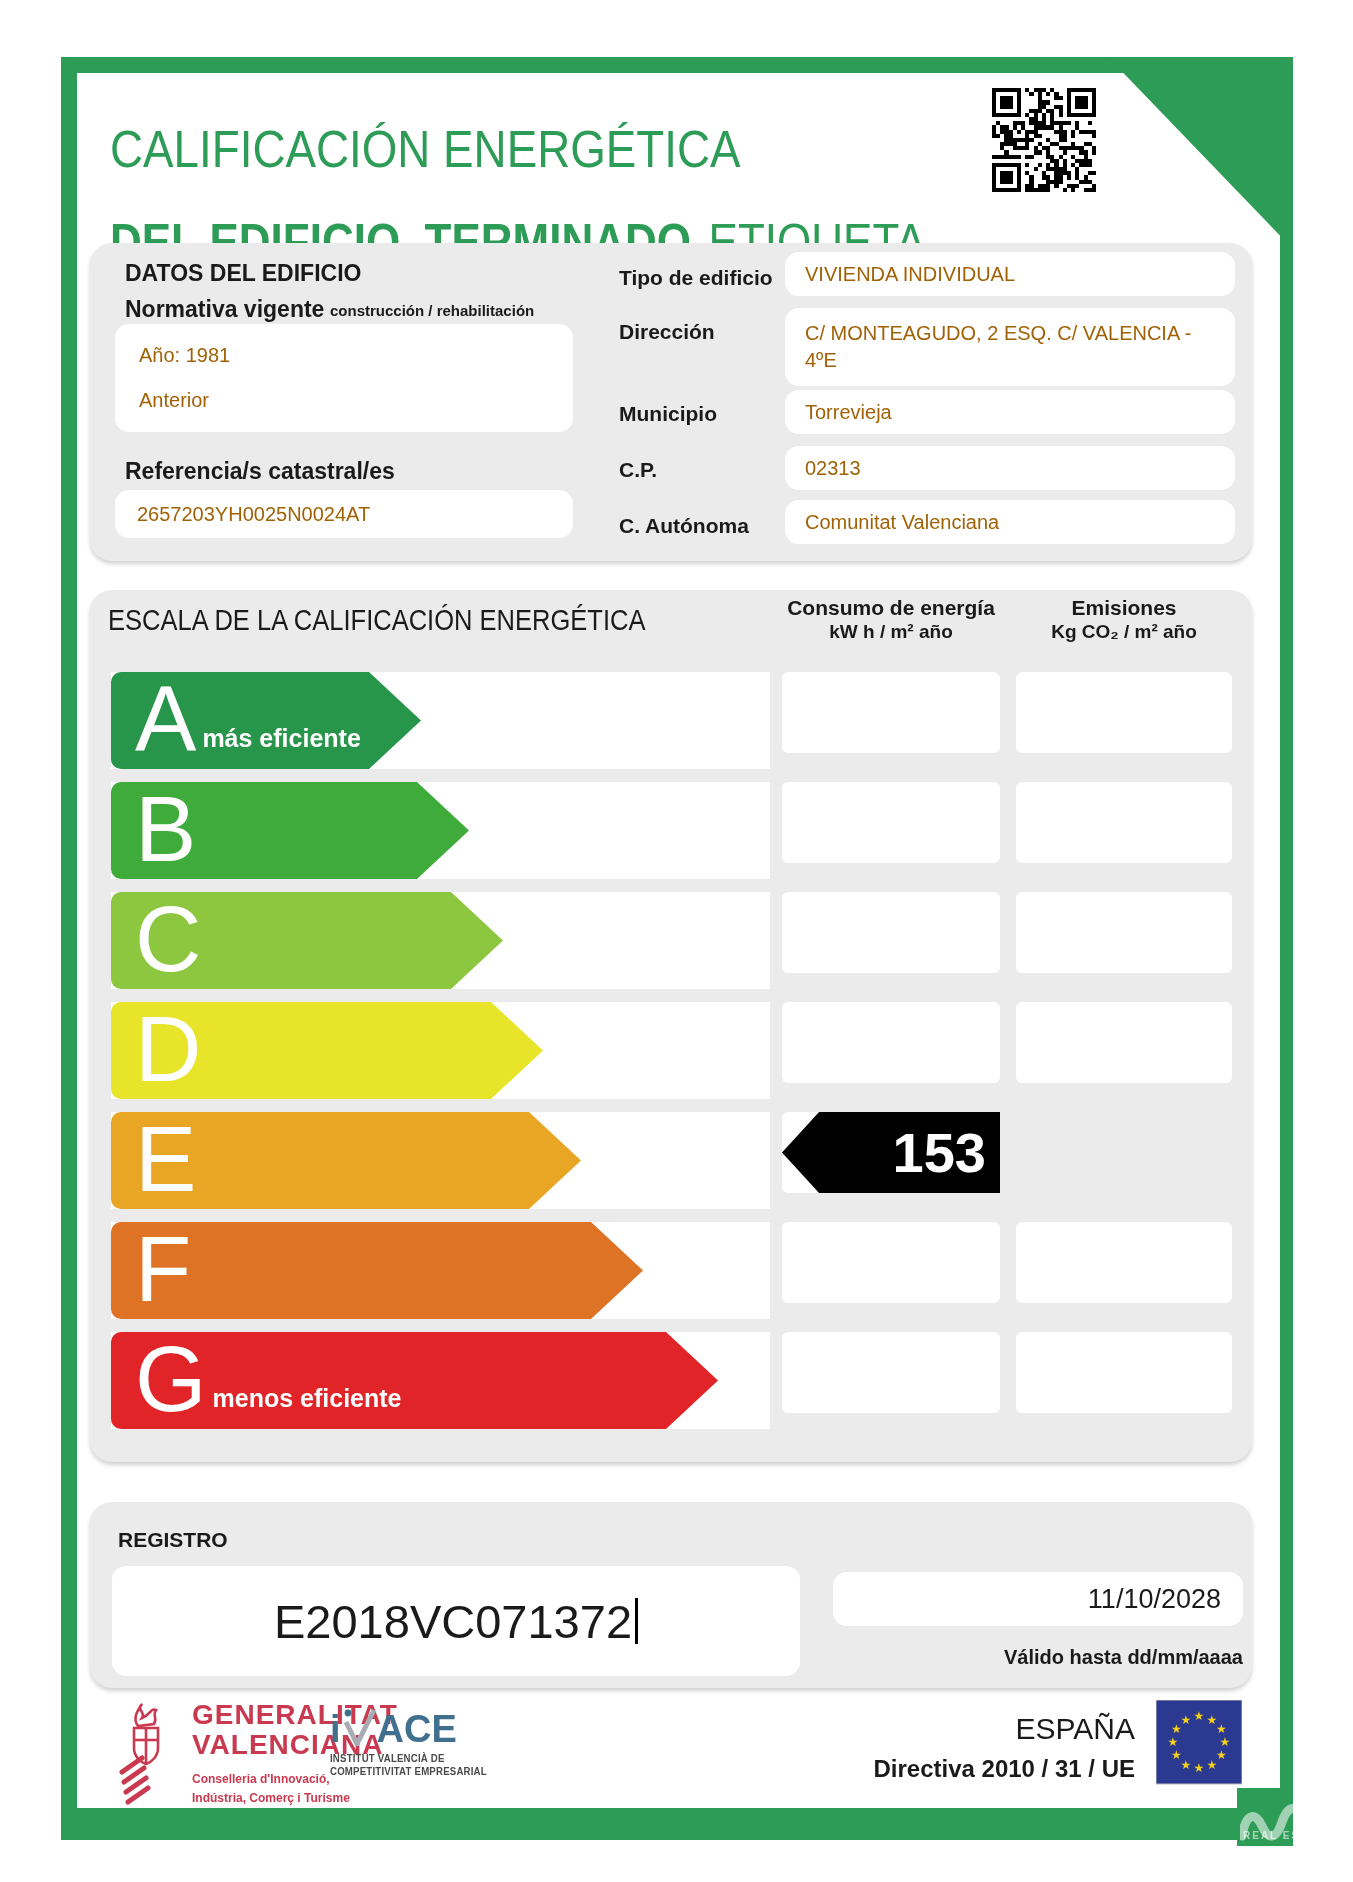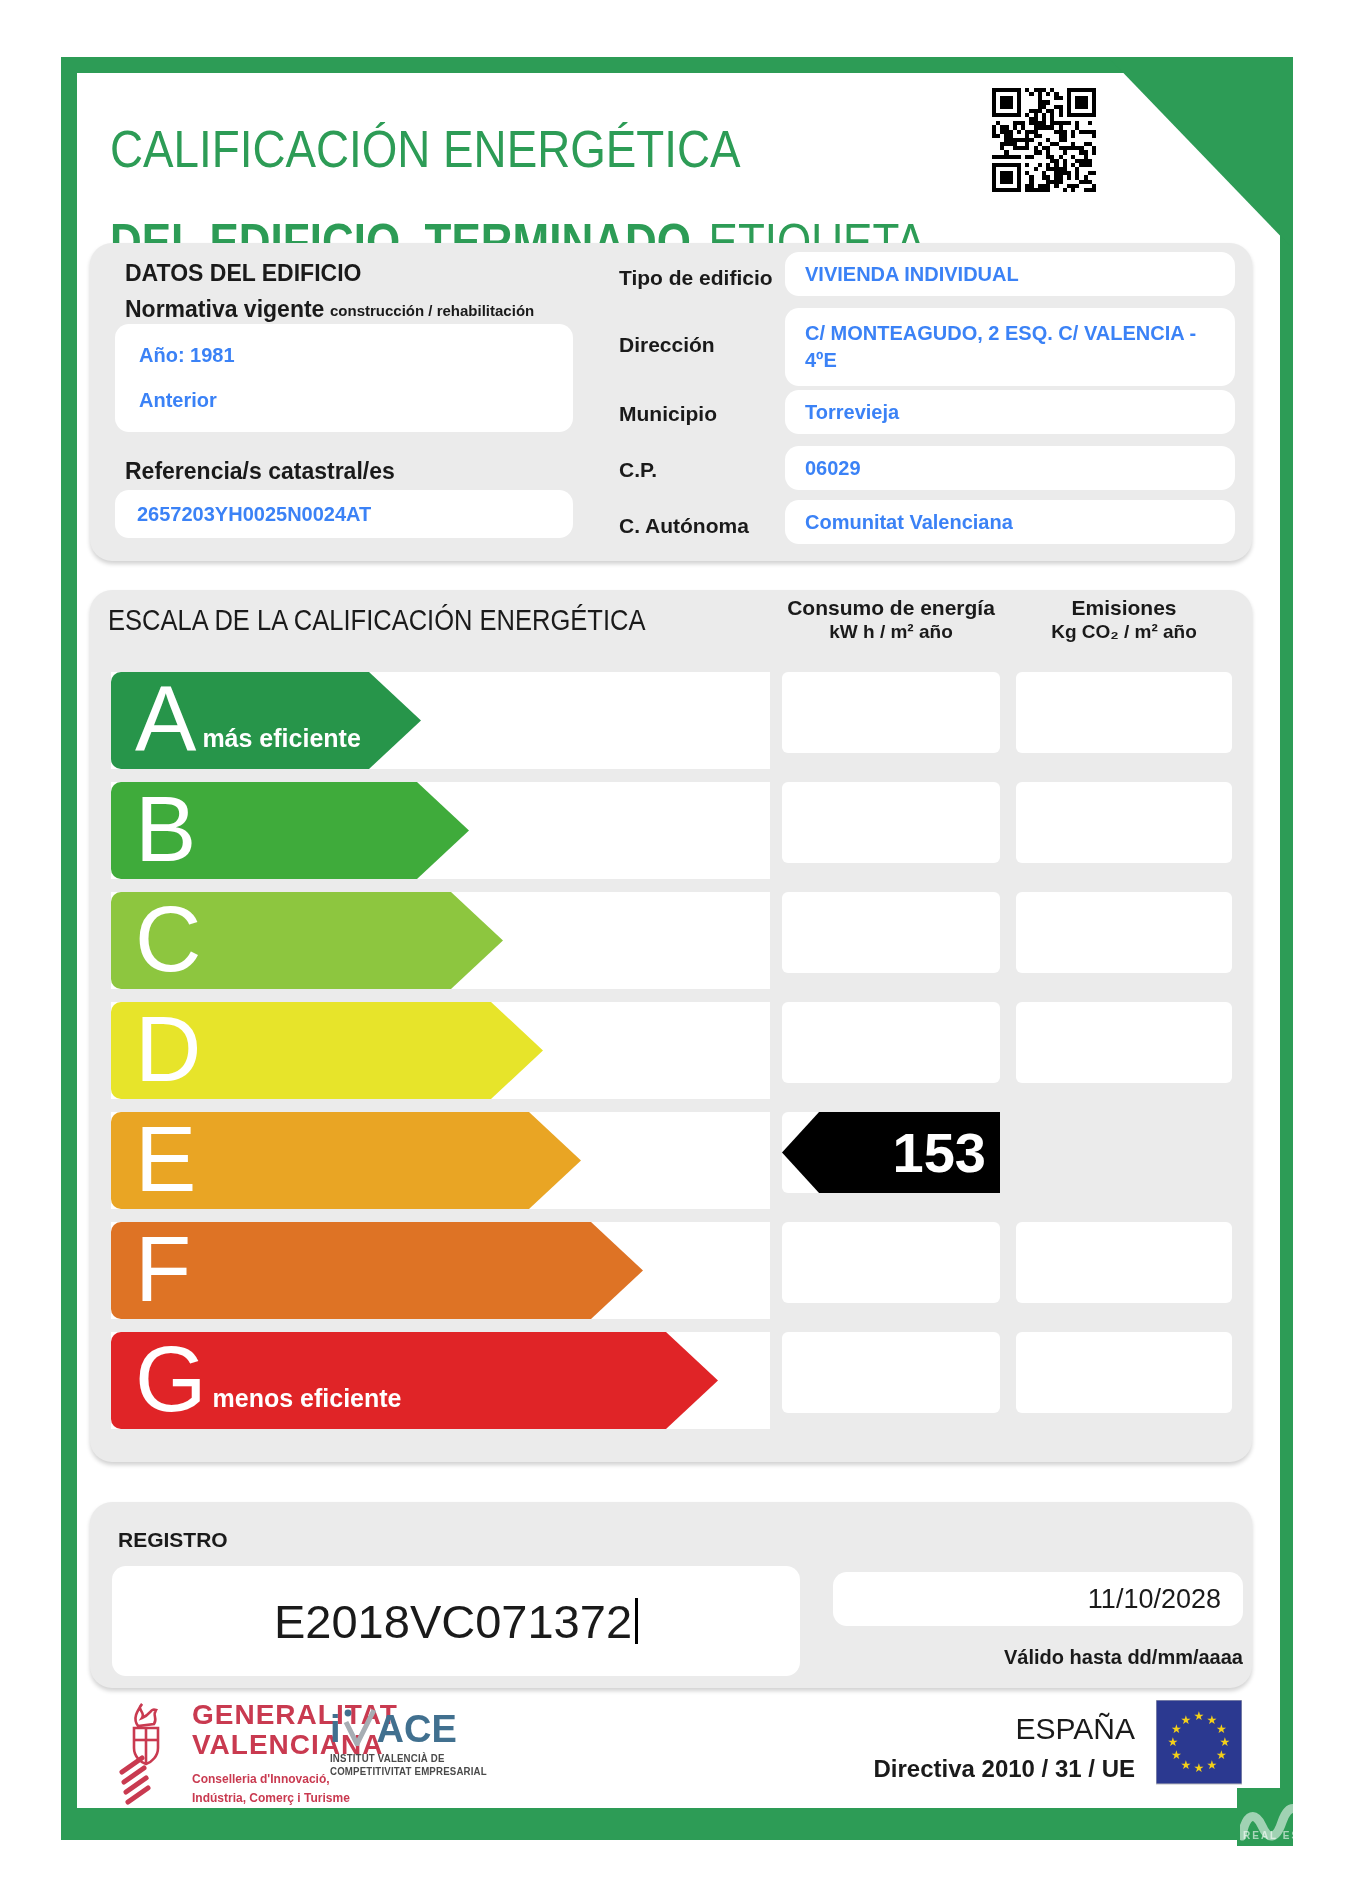--- a/index.html
+++ b/index.html
@@ -25,21 +25,21 @@
   .qr{position:absolute;left:992px;top:88px;width:104px;height:104px;}
 
   
   .panel{position:absolute;left:90px;width:1162px;background:#ebebeb;border-radius:22px;
          box-shadow:0 3px 4px rgba(0,0,0,.18);}
   .panel-datos{top:243px;height:318px;}
   .panel-escala{top:590px;height:872px;}
   .panel-registro{top:1502px;height:186px;}
 
   .wbox{position:absolute;background:#fff;border-radius:14px;}
-  .val{font-size:20px;color:#3b82f6;font-weight:bold;}
+  .val{font-size:20px;color:#a16207;}
 
   
   .datos-title{position:absolute;left:125px;top:260px;font-weight:700;font-size:23px;}
   .normativa-lbl{position:absolute;left:125px;top:296px;font-weight:700;font-size:23px;}
   .normativa-sub{position:absolute;left:330px;top:302px;font-weight:700;font-size:15px;}
   .box-anio{left:115px;top:324px;width:458px;height:108px;padding:14px 12px 0 24px;box-sizing:border-box;}
   .box-anio .line{display:block;font-size:20px;margin-top:6px;}
   .ref-lbl{position:absolute;left:125px;top:458px;font-weight:700;font-size:23px;}
   .box-ref{left:115px;top:490px;width:458px;height:48px;display:flex;align-items:center;padding-left:22px;box-sizing:border-box;}
 
@@ -129,33 +129,33 @@
   <div class="ref-lbl">Referencia/s catastral/es</div>
   <div class="wbox box-ref">
     <span class="val">2657203YH0025N0024AT</span>
   </div>
 
   <div class="rlabel" style="top:266px">Tipo de edificio</div>
   <div class="rbox" style="top:252px;height:44px">
       <span class="val">VIVIENDA INDIVIDUAL</span>
     </div>
 
-  <div class="rlabel" style="top:333px">Dirección</div>
+  <div class="rlabel" style="top:320px">Dirección</div>
   <div class="rbox" style="top:308px;height:78px">
       <span class="val" style="line-height:27px">C/ MONTEAGUDO, 2 ESQ. C/ VALENCIA - 4ºE</span>
     </div>
 
   <div class="rlabel" style="top:402px">Municipio</div>
   <div class="rbox" style="top:390px;height:44px">
       <span class="val">Torrevieja</span>
     </div>
 
   <div class="rlabel" style="top:458px">C.P.</div>
   <div class="rbox" style="top:446px;height:44px">
-      <span class="val">06029</span>
+      <span class="val">02313</span>
     </div>
 
   <div class="rlabel" style="top:514px">C. Autónoma</div>
   <div class="rbox" style="top:500px;height:44px">
       <span class="val">Comunitat Valenciana</span>
     </div>
 
   <div class="panel panel-escala"></div>
   <div class="escala-title">ESCALA DE LA CALIFICACIÓN ENERGÉTICA</div>
   <div class="colhead colhead-consumo">

